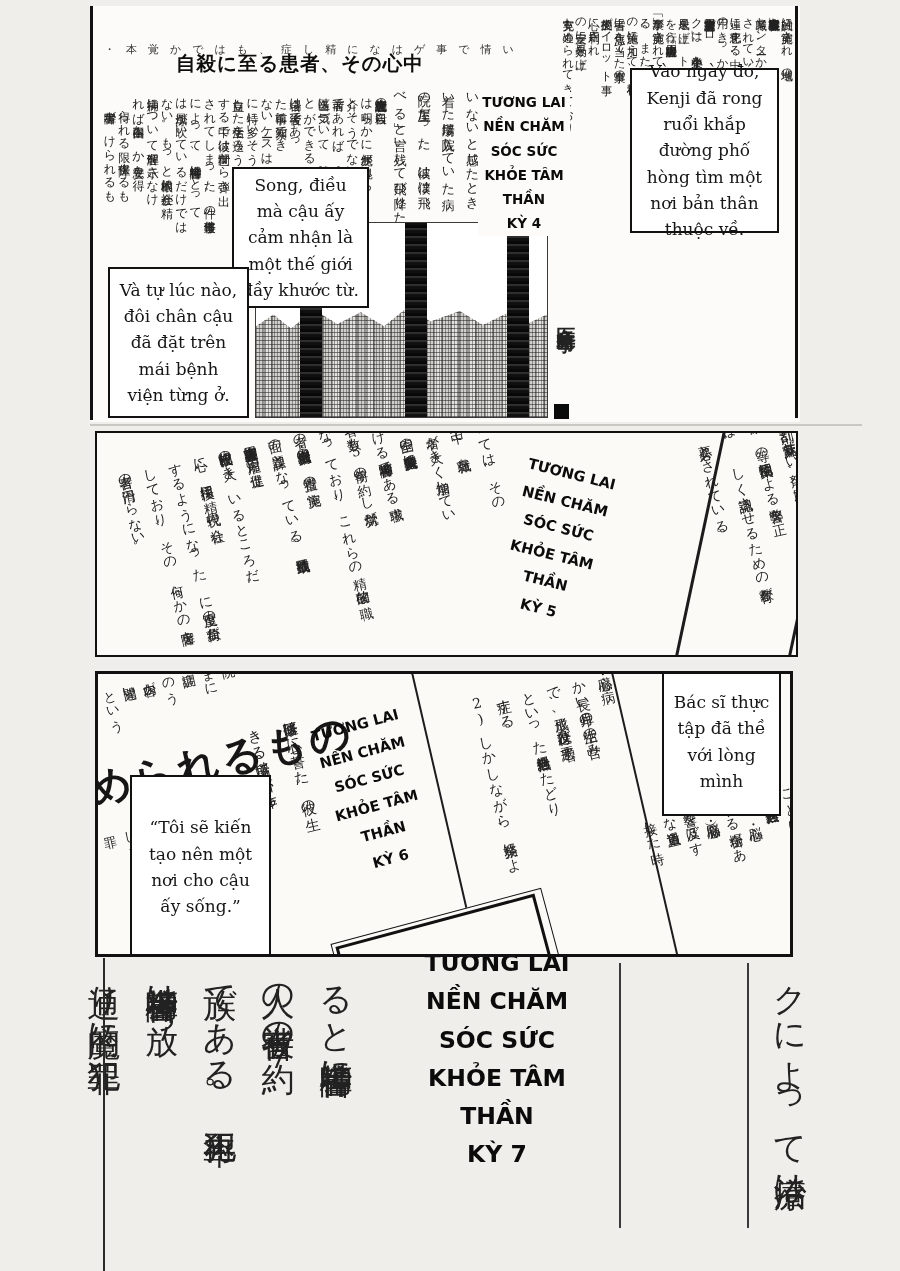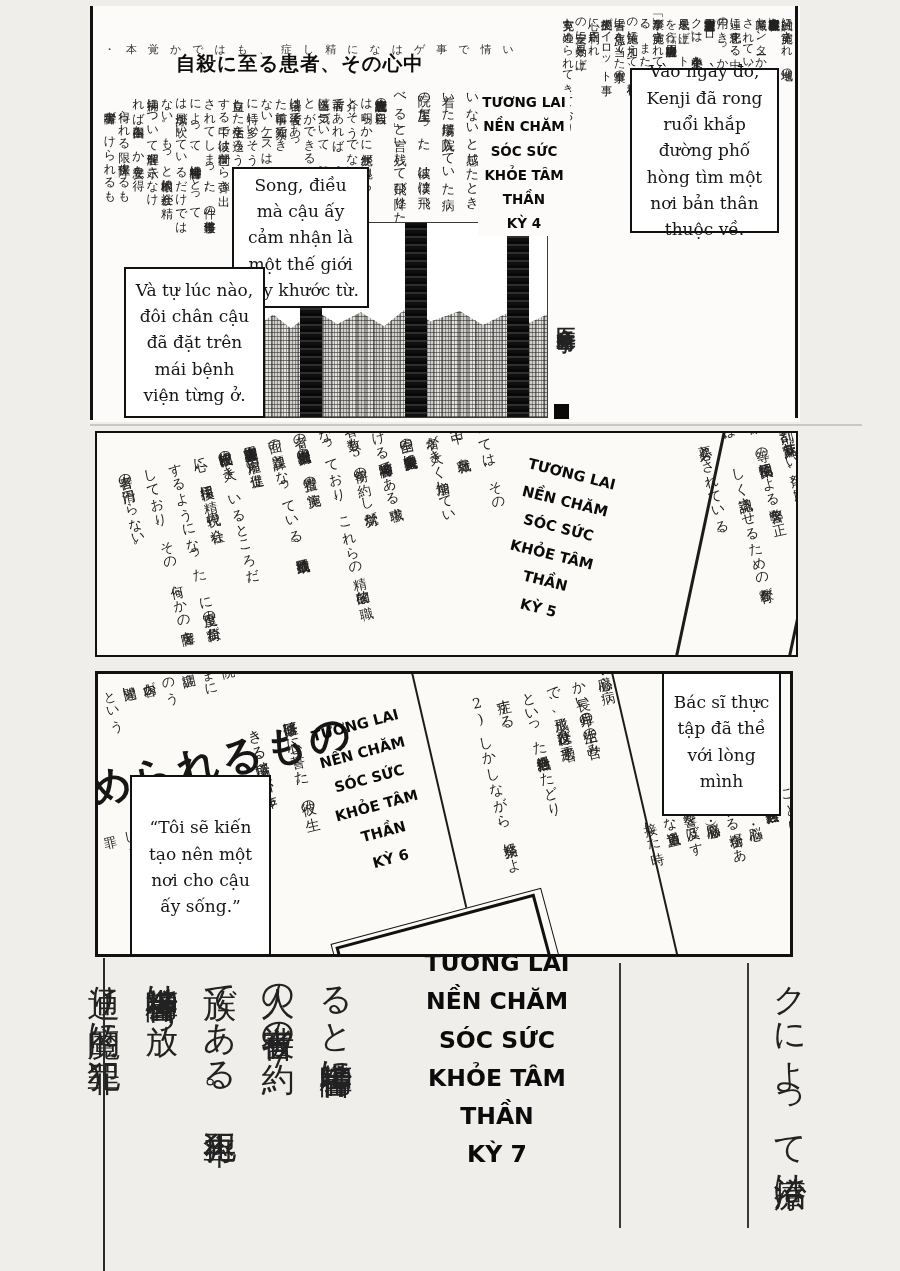--- a/index.html
+++ b/index.html
@@ -39,21 +39,21 @@
           repeating-linear-gradient(90deg,#cfcecb 0 7px,#9a9995 7px 9px,#e2e1de 9px 15px,#878682 15px 17px);}
   .bar{position:absolute;top:0;height:100%;width:22px;
        background:repeating-linear-gradient(0deg,#101010 0 3px,#2e2e2e 3px 5px,#080808 5px 8px);}
   #bar1{left:44px;} #bar2{left:149px;} #bar3{left:251px;}
   #p1-medical{left:462px;top:306px;width:28px;height:96px;font-size:19px;font-weight:bold;
               letter-spacing:2px;z-index:12;background:#fcfbf9;}
   #p1-medsq{left:464px;top:398px;width:15px;height:15px;background:#0a0a0a;z-index:12;}
   #p1-label4{left:388px;top:84px;width:92px;font-size:13.5px;line-height:1.8;background:#fcfbf9;}
   #p1-balloon-day{left:540px;top:62px;width:149px;height:165px;font-size:17px;}
   #p1-balloon-world{left:142px;top:161px;width:137px;height:141px;font-size:17px;border-width:2px;}
-  #p1-balloon-feet{left:18px;top:261px;width:141px;height:151px;font-size:17px;border-width:2px;margin-left:16px;}
+  #p1-balloon-feet{left:18px;top:261px;width:141px;height:151px;font-size:17px;border-width:2px;}
   #p1-edge{left:90px;top:424px;width:772px;height:2px;background:#c9c8c3;}
 
   
   #panel2{left:95px;top:431px;width:703px;height:226px;background:#fbfaf7;
           border:2.5px solid #111;box-sizing:border-box;overflow:hidden;}
   #p2-cols-left{left:8px;top:-8px;width:412px;height:250px;font-size:13.5px;line-height:1.9;
                 transform:rotate(-13deg);}
   #p2-cols-right{left:452px;top:-10px;width:330px;height:255px;font-size:13.5px;line-height:2.05;
                  transform:rotate(-13deg);}
   .p2line{top:-20px;width:2.5px;height:280px;background:#1c1c1c;transform:rotate(12deg);z-index:5;}

